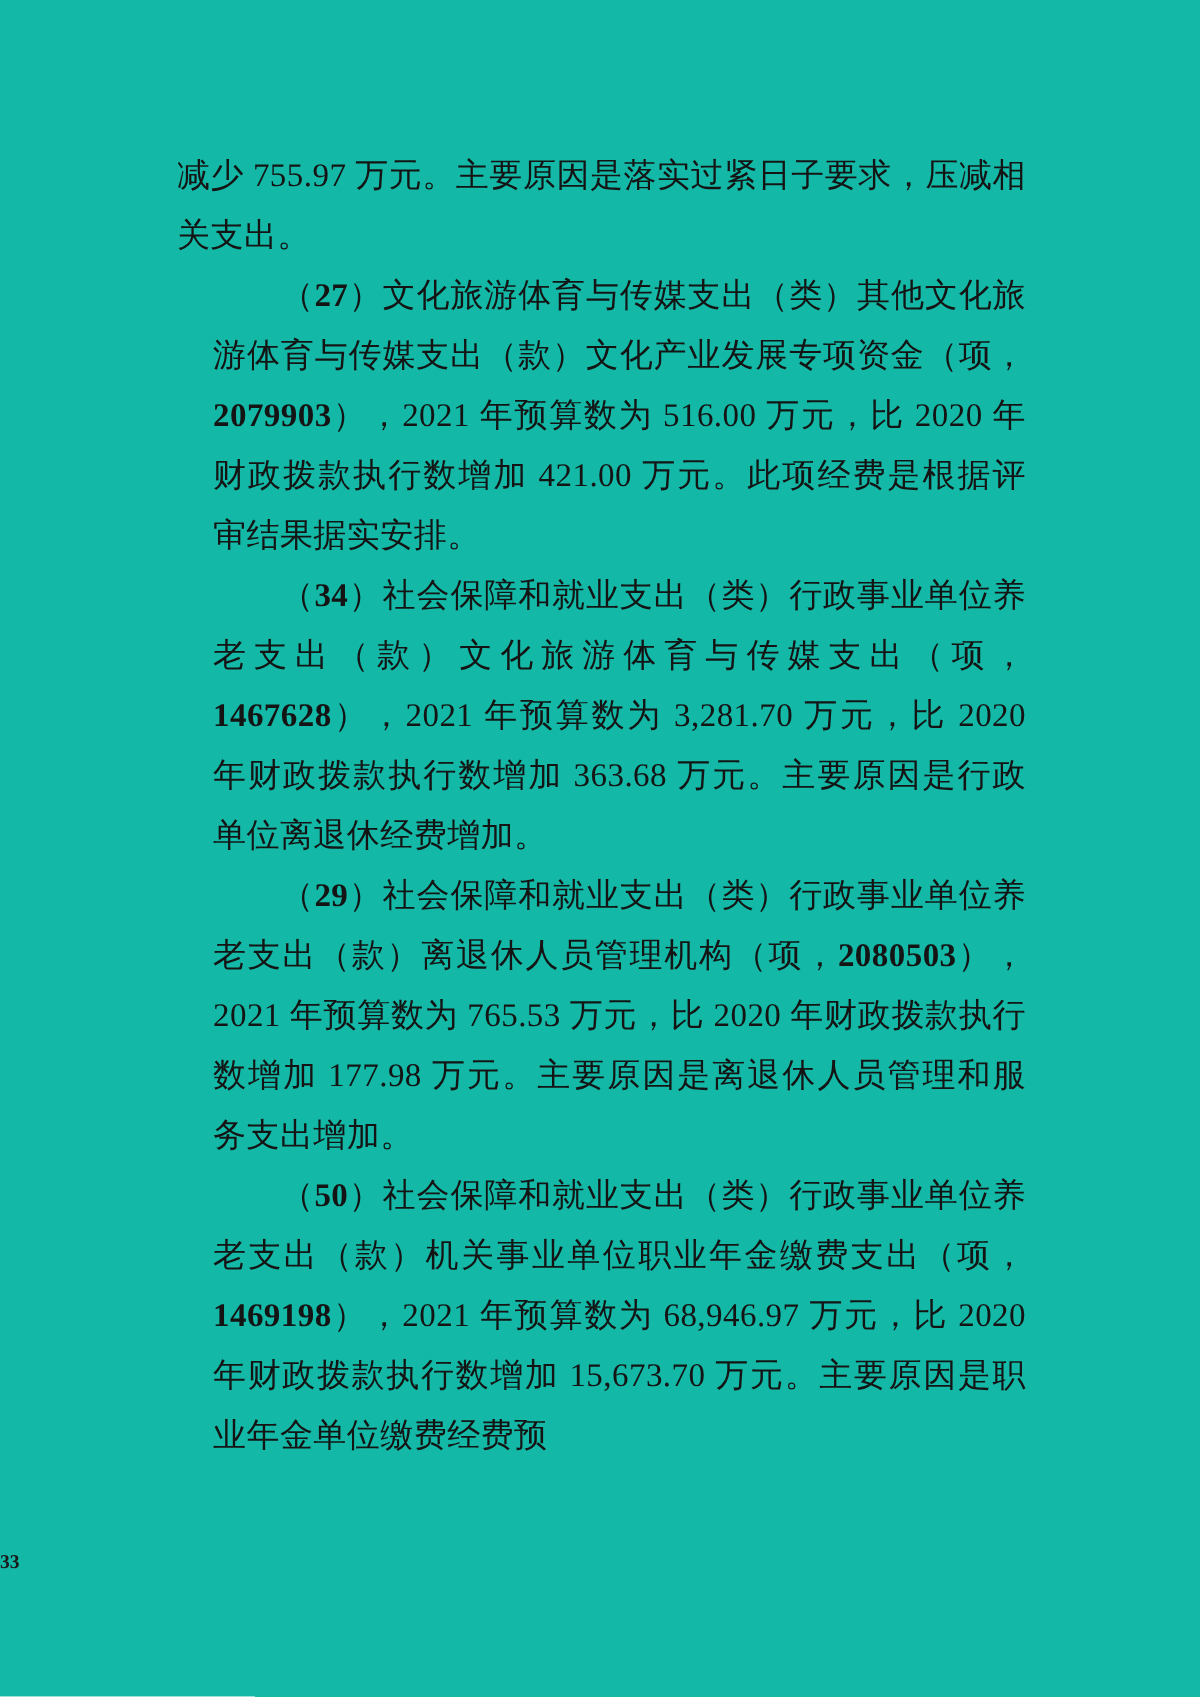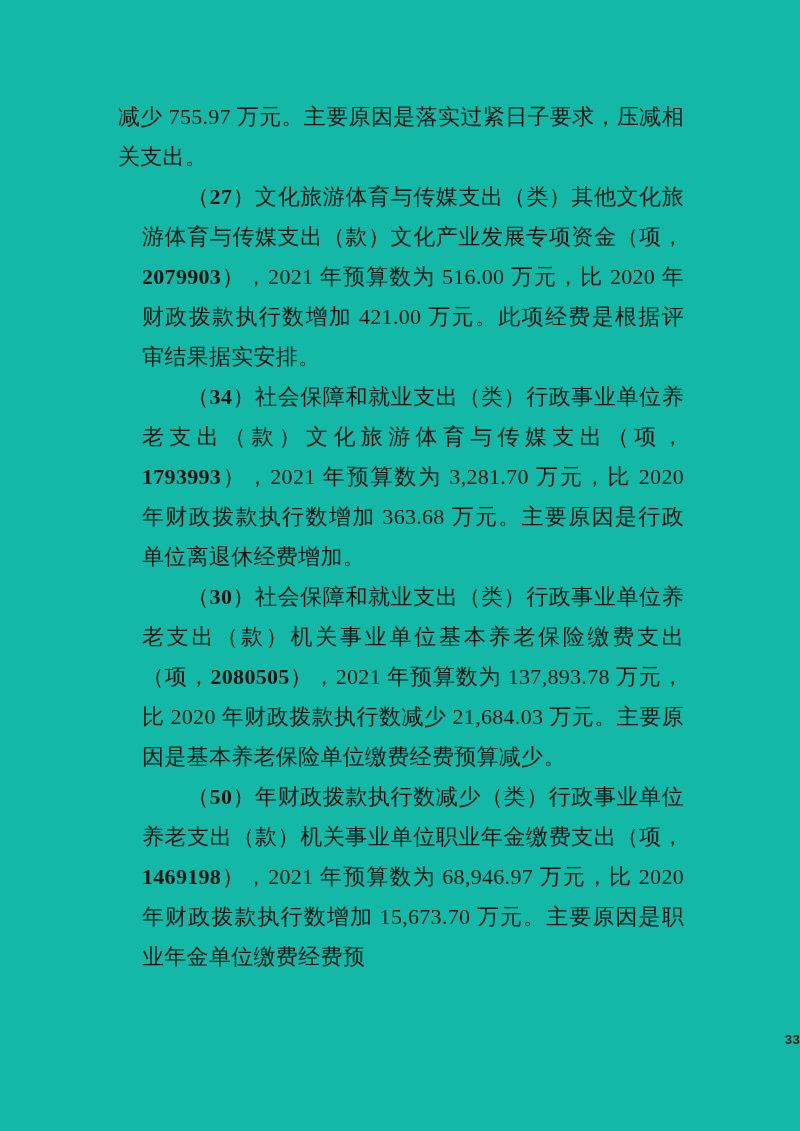--- a/index.html
+++ b/index.html
@@ -38,32 +38,32 @@
     font-weight: normal;
   }
   .run.bold {
     font-weight: bold;
   }
   .page-number {
     position: absolute;
     left: 0;
     top: 1033px;
     width: 800px;
-    text-align: right;
-    font-family: Liberation Mono, monospace;
+    text-align: left;
+    font-family: Liberation Serif, serif;
     font-size: 13px;
     font-weight: bold;
     color: #1a1a1a;
   }
 </style>
 </head>
 <body>
 
 <div class="page">
   <div class="text-body">
       <p class="para"><span class="run">减少 755.97 万元。主要原因是落实过紧日子要求，压减相关支出。</span></p>
       <p class="para indent"><span class="run">（</span><span class="run bold">27</span><span class="run">）文化旅游体育与传媒支出（类）其他文化旅游体育与传媒支出（款）文化产业发展专项资金（项，</span><span class="run bold">2079903</span><span class="run">），2021 年预算数为 516.00 万元，比 2020 年财政拨款执行数增加 421.00 万元。此项经费是根据评审结果据实安排。</span></p>
-      <p class="para indent"><span class="run">（</span><span class="run bold">34</span><span class="run">）社会保障和就业支出（类）行政事业单位养老支出（款）文化旅游体育与传媒支出（项，</span><span class="run bold">1793993</span><span class="run">），2021 年预算数为 3,281.70 万元，比 2020 年财政拨款执行数增加 363.68 万元。主要原因是行政单位离退休经费增加。</span></p>
-      <p class="para indent"><span class="run">（</span><span class="run bold">30</span><span class="run">）社会保障和就业支出（类）行政事业单位养老支出（款）机关事业单位基本养老保险缴费支出（项，</span><span class="run bold">2080505</span><span class="run">），2021 年预算数为 137,893.78 万元，比 2020 年财政拨款执行数减少 21,684.03 万元。主要原因是基本养老保险单位缴费经费预算减少。</span></p>
-      <p class="para indent"><span class="run">（</span><span class="run bold">50</span><span class="run">）年财政拨款执行数减少（类）行政事业单位养老支出（款）机关事业单位职业年金缴费支出（项，</span><span class="run bold">1469198</span><span class="run">），2021 年预算数为 68,946.97 万元，比 2020 年财政拨款执行数增加 15,673.70 万元。主要原因是职业年金单位缴费经费预</span></p>
+      <p class="para indent"><span class="run">（</span><span class="run bold">34</span><span class="run">）社会保障和就业支出（类）行政事业单位养老支出（款）文化旅游体育与传媒支出（项，</span><span class="run bold">1467628</span><span class="run">），2021 年预算数为 3,281.70 万元，比 2020 年财政拨款执行数增加 363.68 万元。主要原因是行政单位离退休经费增加。</span></p>
+      <p class="para indent"><span class="run">（</span><span class="run bold">29</span><span class="run">）社会保障和就业支出（类）行政事业单位养老支出（款）离退休人员管理机构（项，</span><span class="run bold">2080503</span><span class="run">），2021 年预算数为 765.53 万元，比 2020 年财政拨款执行数增加 177.98 万元。主要原因是离退休人员管理和服务支出增加。</span></p>
+      <p class="para indent"><span class="run">（</span><span class="run bold">50</span><span class="run">）社会保障和就业支出（类）行政事业单位养老支出（款）机关事业单位职业年金缴费支出（项，</span><span class="run bold">1469198</span><span class="run">），2021 年预算数为 68,946.97 万元，比 2020 年财政拨款执行数增加 15,673.70 万元。主要原因是职业年金单位缴费经费预</span></p>
     </div>
   <div class="page-number">33</div>
 </div>
 
 </body></html>

